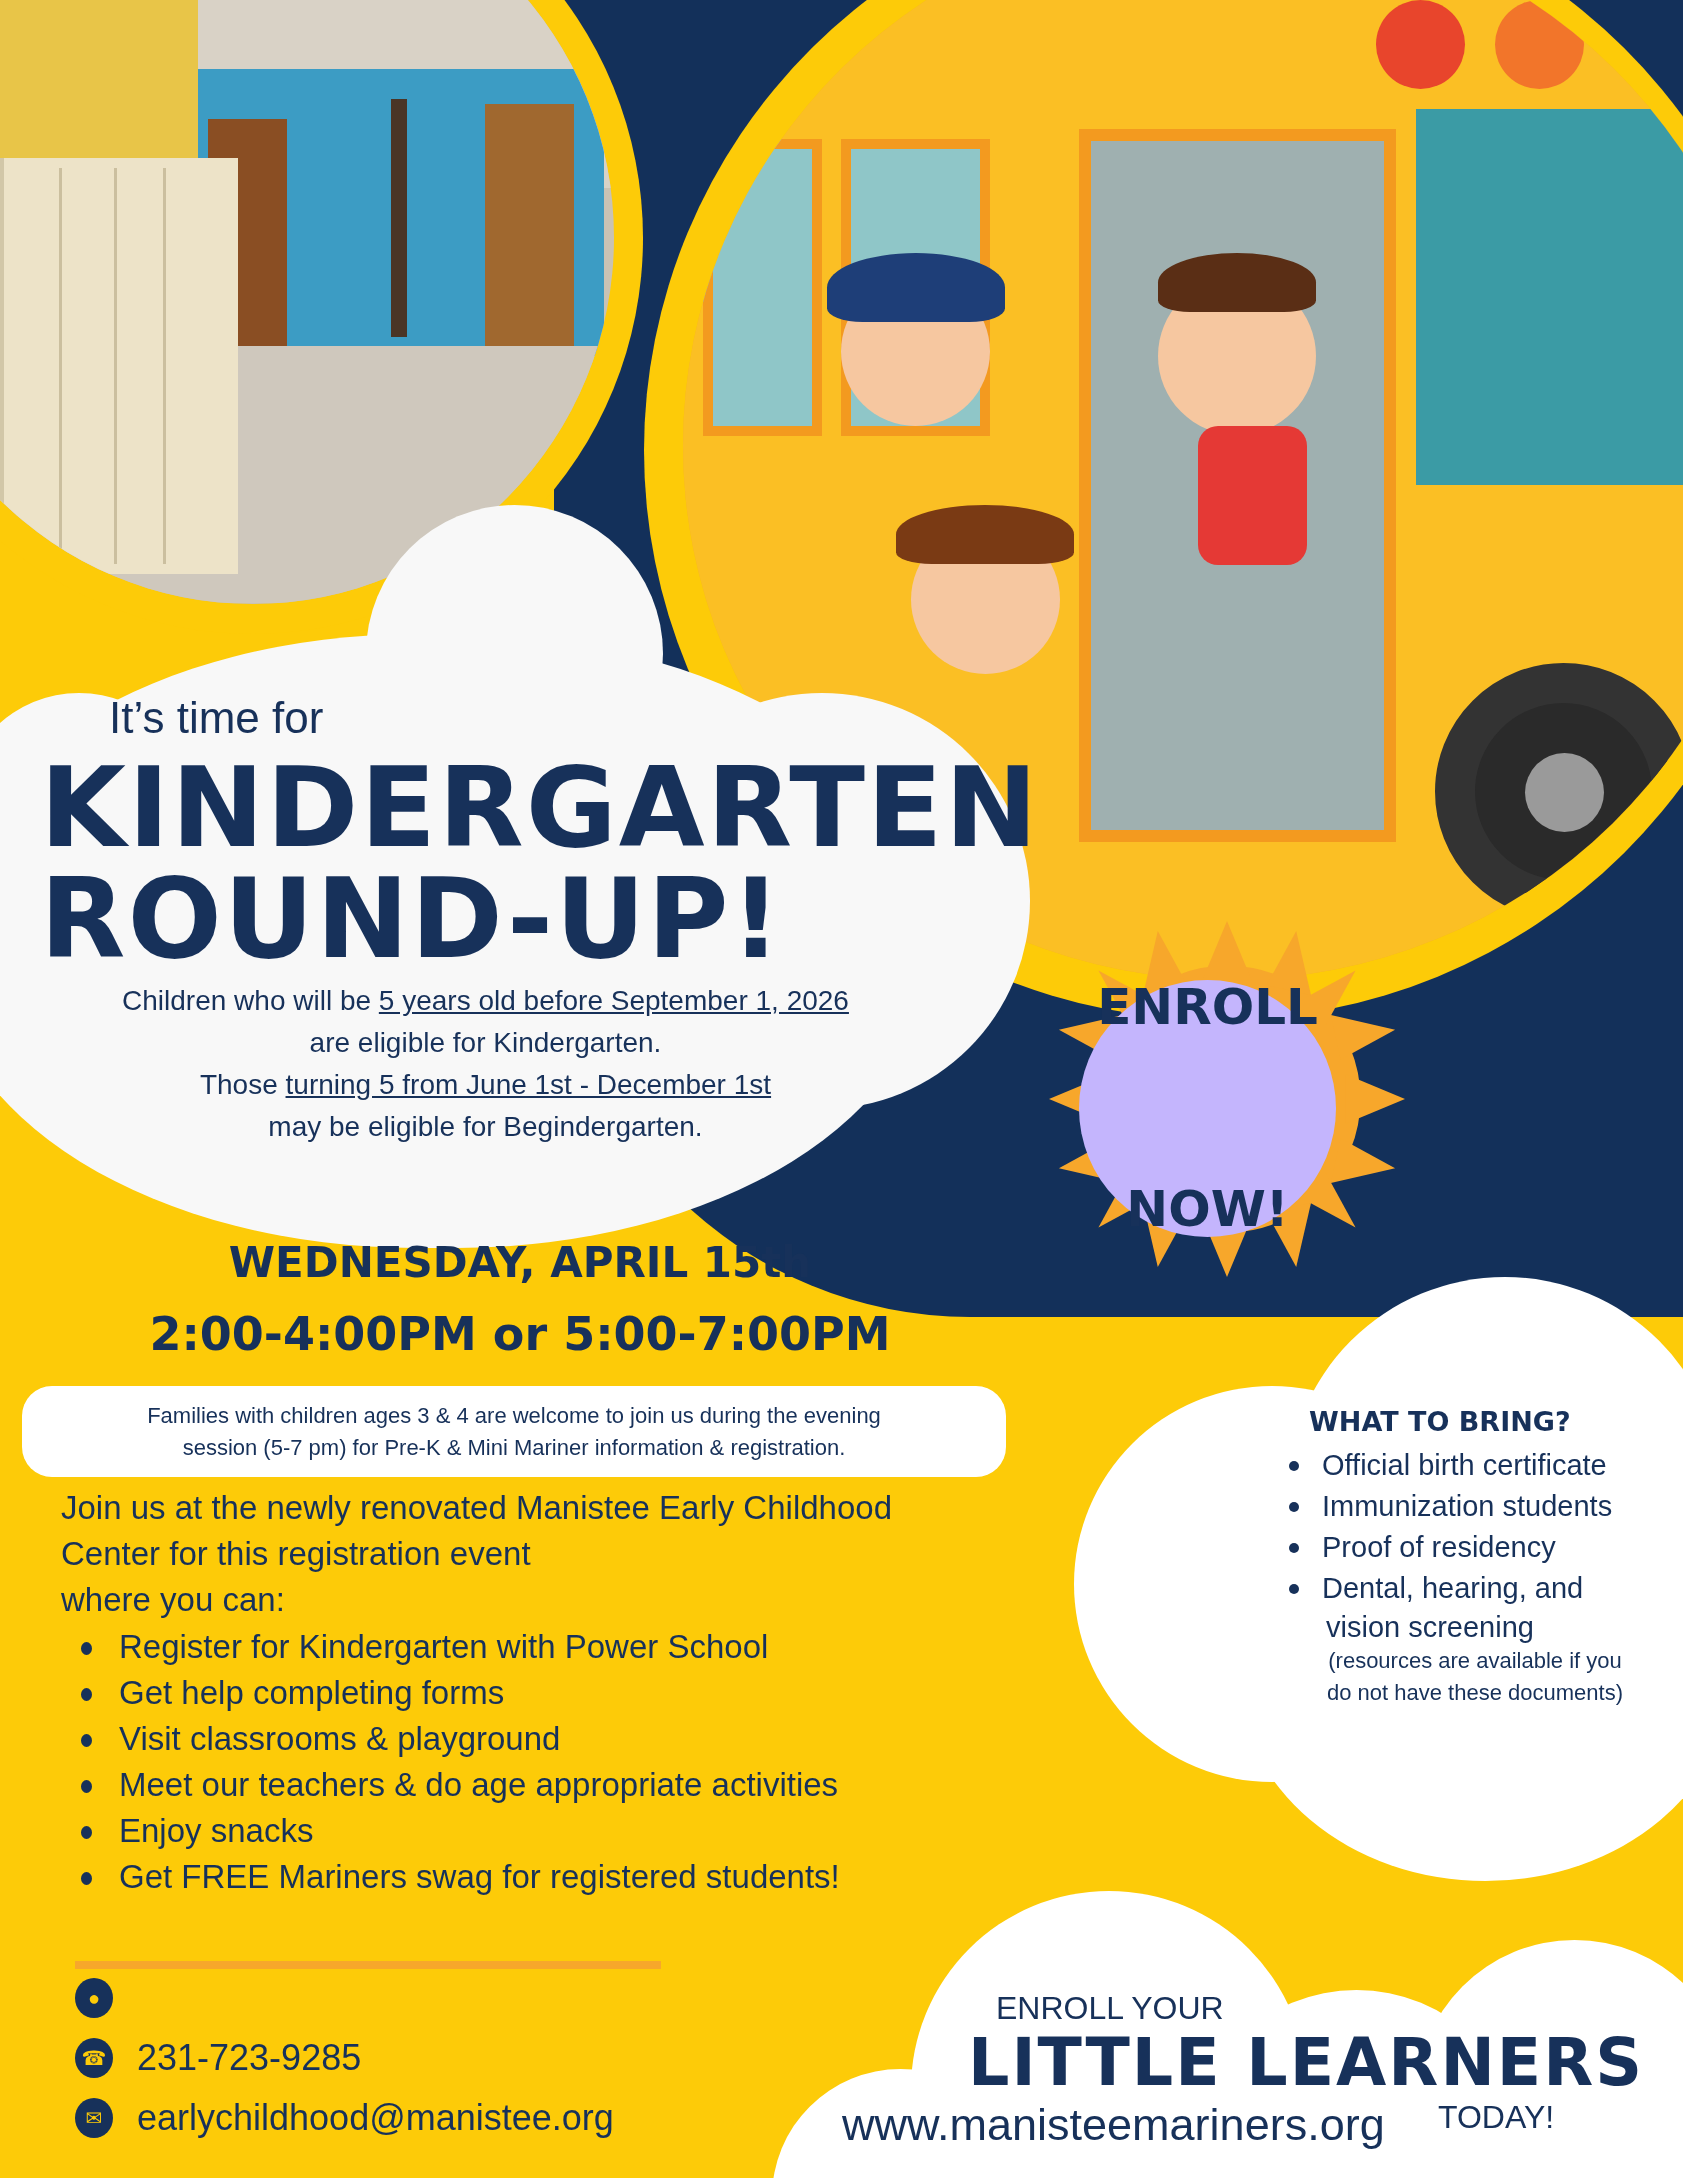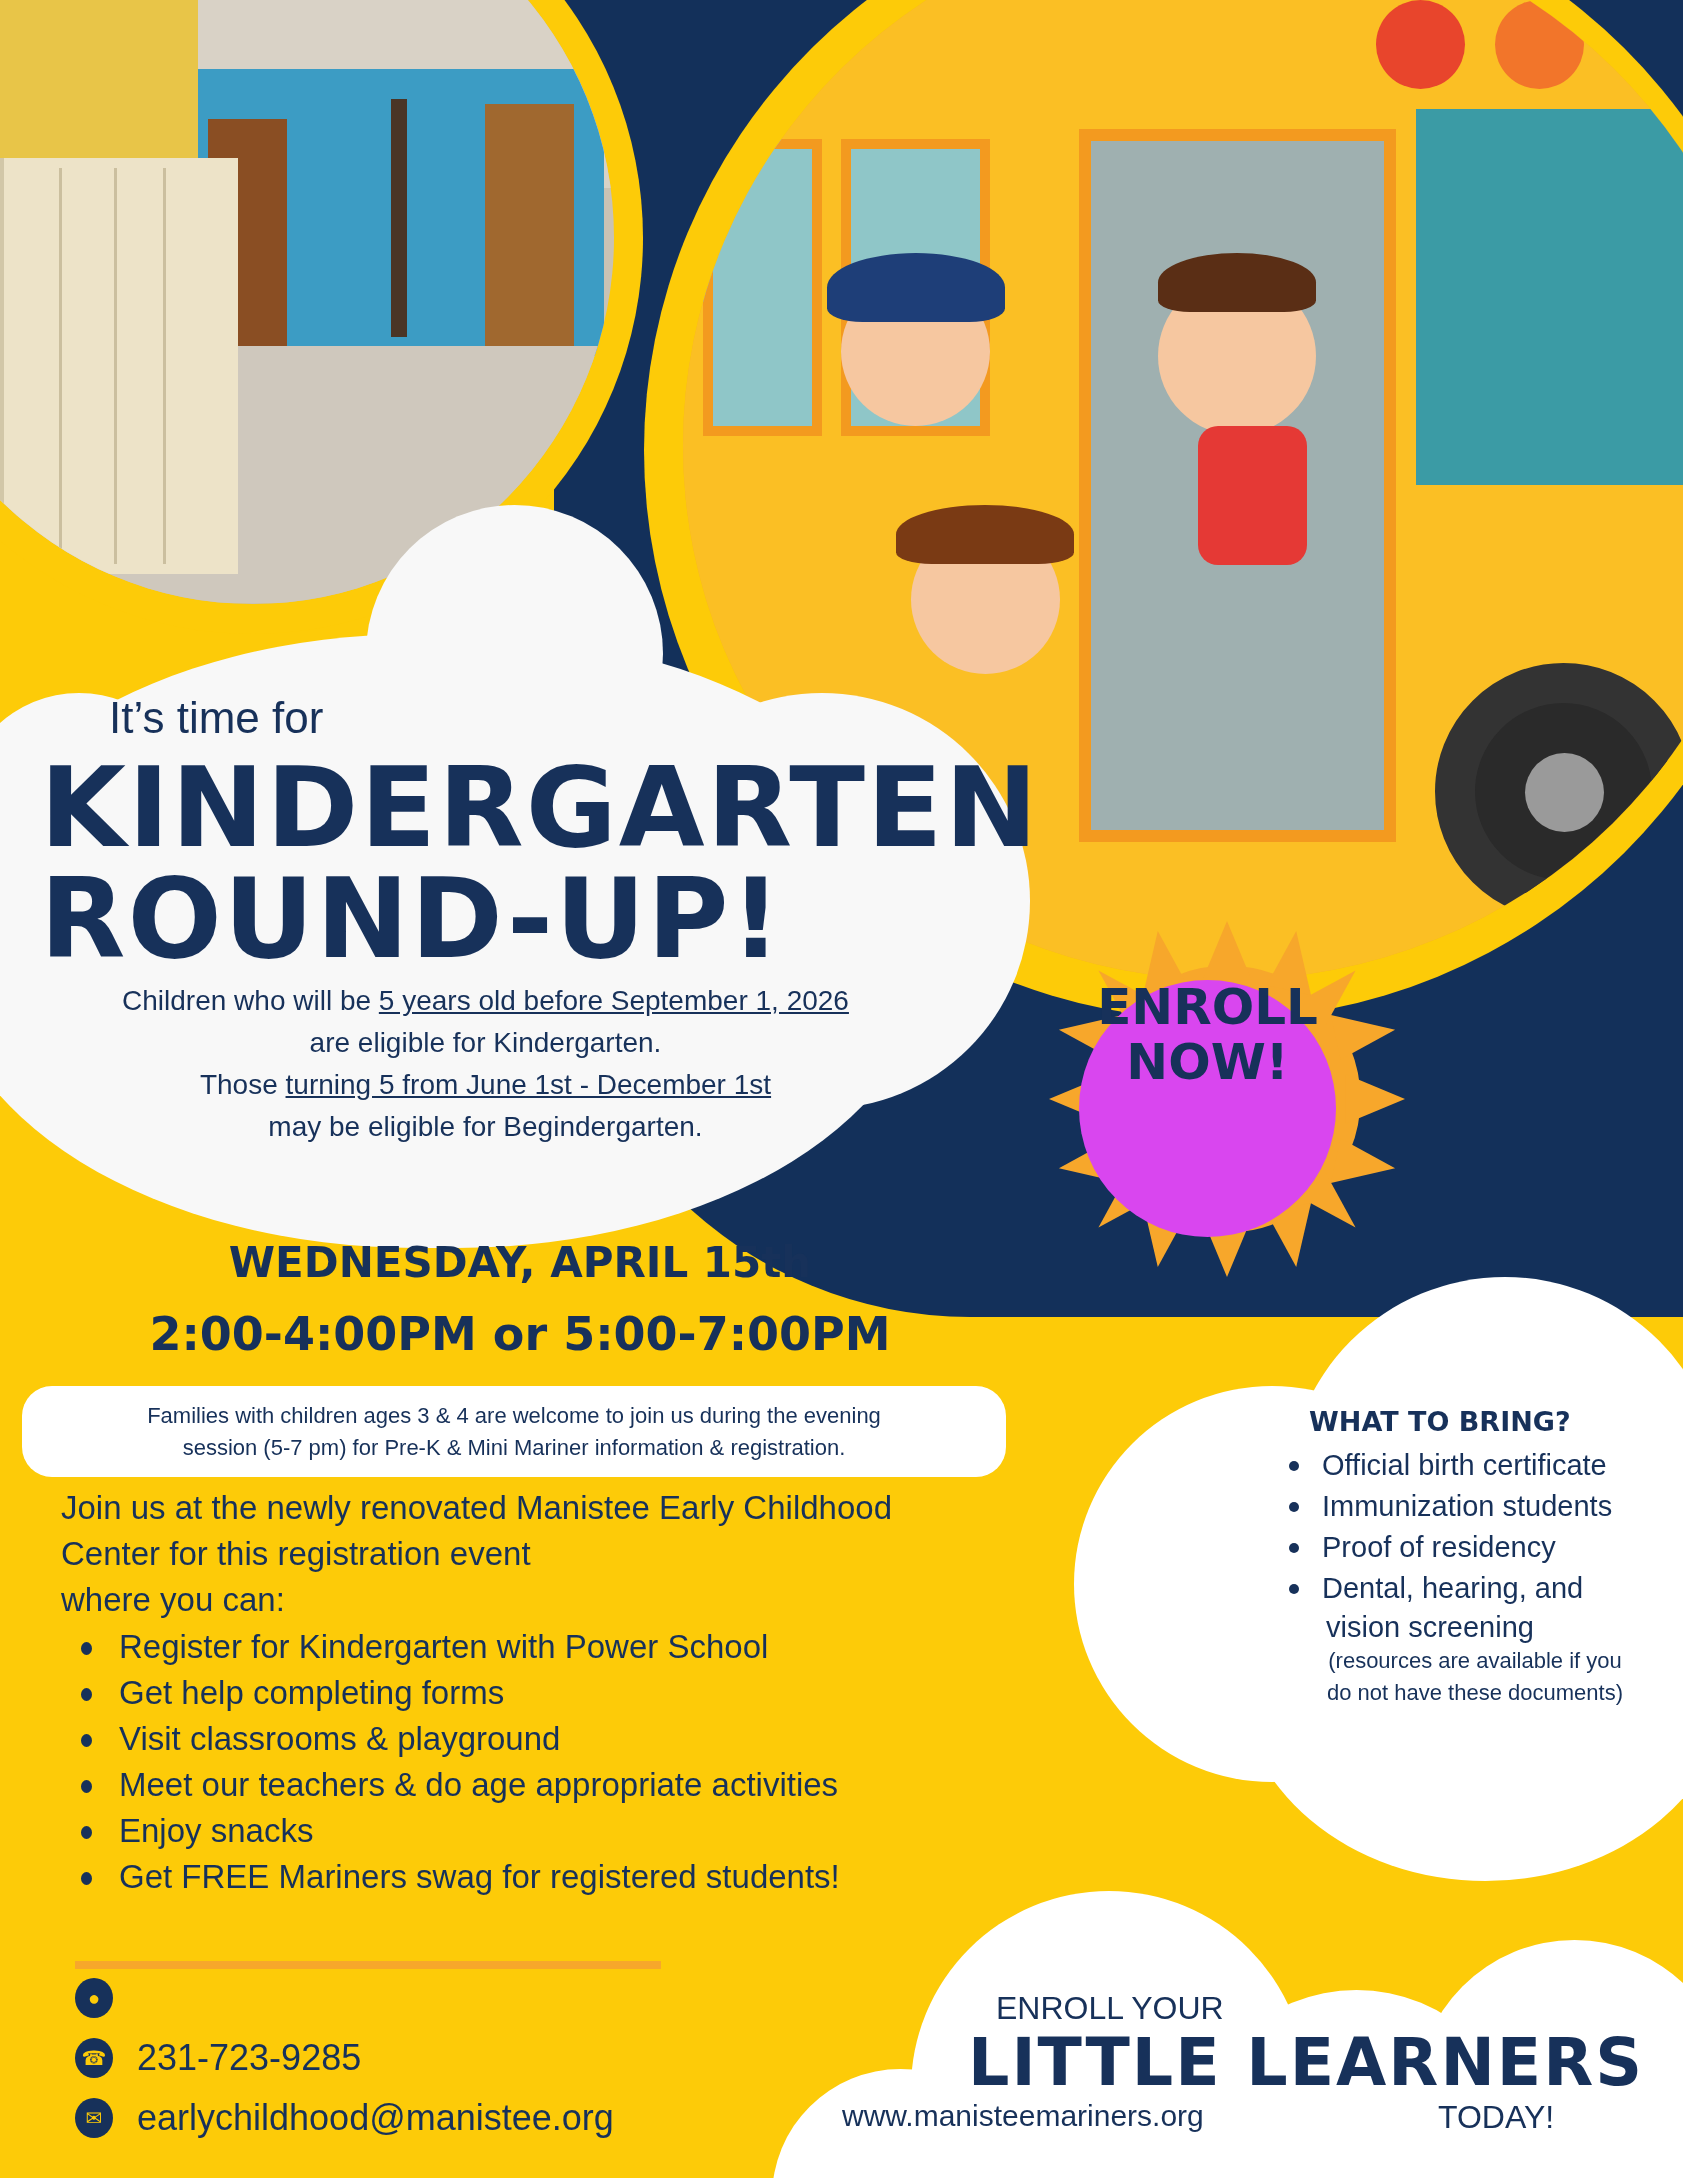--- a/index.html
+++ b/index.html
@@ -36,21 +36,21 @@
   
   .cloud{background:#F8F8F8;border-radius:50%;}
   .cloud-w{background:#FFFFFF;border-radius:50%;}
   
   .intro{left:109px;top:693px;font-size:44px;color:#17315A;font-family:"Liberation Sans",sans-serif;}
   .title{left:40px;top:752px;font-size:111px;font-weight:bold;color:#17315A;line-height:1.0;letter-spacing:2px;font-family:"DejaVu Sans",sans-serif;}
   .elig{left:40px;top:980px;width:891px;text-align:center;font-size:28px;line-height:42px;color:#17315A;font-family:"Liberation Sans",sans-serif;}
   .elig u{text-decoration:underline;}
   
   .sun-rays{left:1049px;top:921px;width:356px;height:356px;}
-  .sun-core{left:1079px;top:980px;width:257px;height:257px;border-radius:50%;background:#d946ef;display:flex;flex-direction:column;align-items:center;justify-content:flex-start;}
+  .sun-core{left:1079px;top:980px;width:257px;height:257px;border-radius:50%;background:#c4b5fd;display:flex;flex-direction:column;align-items:center;justify-content:space-between;}
   .sun-core span{font-size:50px;font-weight:bold;line-height:55px;color:#17315A;font-family:"DejaVu Sans",sans-serif;}
   
   .date{left:0;top:1238px;width:1040px;text-align:center;font-size:42px;font-weight:bold;color:#17315A;font-family:"DejaVu Sans",sans-serif;}
   .time{left:0;top:1307px;width:1040px;text-align:center;font-size:46px;font-weight:bold;color:#17315A;font-family:"DejaVu Sans",sans-serif;}
   .notice{left:22px;top:1386px;width:984px;height:91px;background:#fff;border-radius:30px;display:flex;flex-direction:column;align-items:center;justify-content:center;font-size:22px;line-height:32px;color:#17315A;font-family:"Liberation Sans",sans-serif;}
   .join{left:61px;top:1485px;width:950px;font-size:33px;line-height:46px;color:#17315A;font-family:"Liberation Sans",sans-serif;}
   .list{left:79px;top:1624px;font-size:33px;line-height:46px;color:#17315A;list-style:none;font-family:"Liberation Sans",sans-serif;}
   .list li{position:relative;padding-left:40px;}
   .list li::before{content:"";position:absolute;left:2px;top:18px;width:11px;height:13px;border-radius:50%;background:#17315A;}
   .divider{left:75px;top:1961px;width:586px;height:8px;background:#F7A72B;}
@@ -59,21 +59,21 @@
   
   .bring{left:1267px;top:1406px;}
   .bring-title{font-size:27px;font-weight:bold;color:#17315A;margin-left:42px;font-family:"DejaVu Sans",sans-serif;}
   .bring-list{list-style:none;margin-top:8px;font-size:29px;line-height:41px;color:#17315A;font-family:"Liberation Sans",sans-serif;}
   .bring-list li{position:relative;padding-left:55px;}
   .bring-list li::before{content:"";position:absolute;left:22px;top:16px;width:10px;height:10px;border-radius:50%;background:#17315A;}
   .bring-note{margin-left:5px;width:406px;text-align:center;font-size:22px;line-height:32px;color:#17315A;font-family:"Liberation Sans",sans-serif;}
   
   .cta-small{left:968px;top:1990px;font-size:32px;color:#17315A;font-family:"Liberation Sans",sans-serif;margin-left:28px;}
   .cta-big{left:968px;top:2025px;font-size:65px;font-weight:bold;color:#17315A;letter-spacing:2px;font-family:"DejaVu Sans",sans-serif;}
-  .cta-url{left:842px;top:2099px;font-size:30px;color:#17315A;font-family:"Liberation Sans",sans-serif;}
+  .cta-url{left:842px;top:2099px;font-size:45px;color:#17315A;font-family:"Liberation Sans",sans-serif;}
   .cta-today{left:1438px;top:2099px;font-size:32px;color:#17315A;font-family:"Liberation Sans",sans-serif;}
 </style>
 </head>
 <body>
 
 <div class="abs navy-bg"></div>
 
 <div class="abs photo-ring"></div>
 <div class="abs photo">
   <div class="ceiling"></div>

